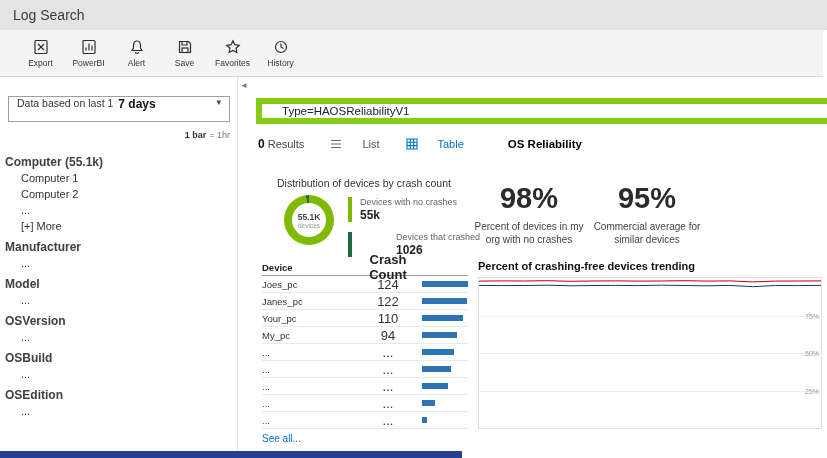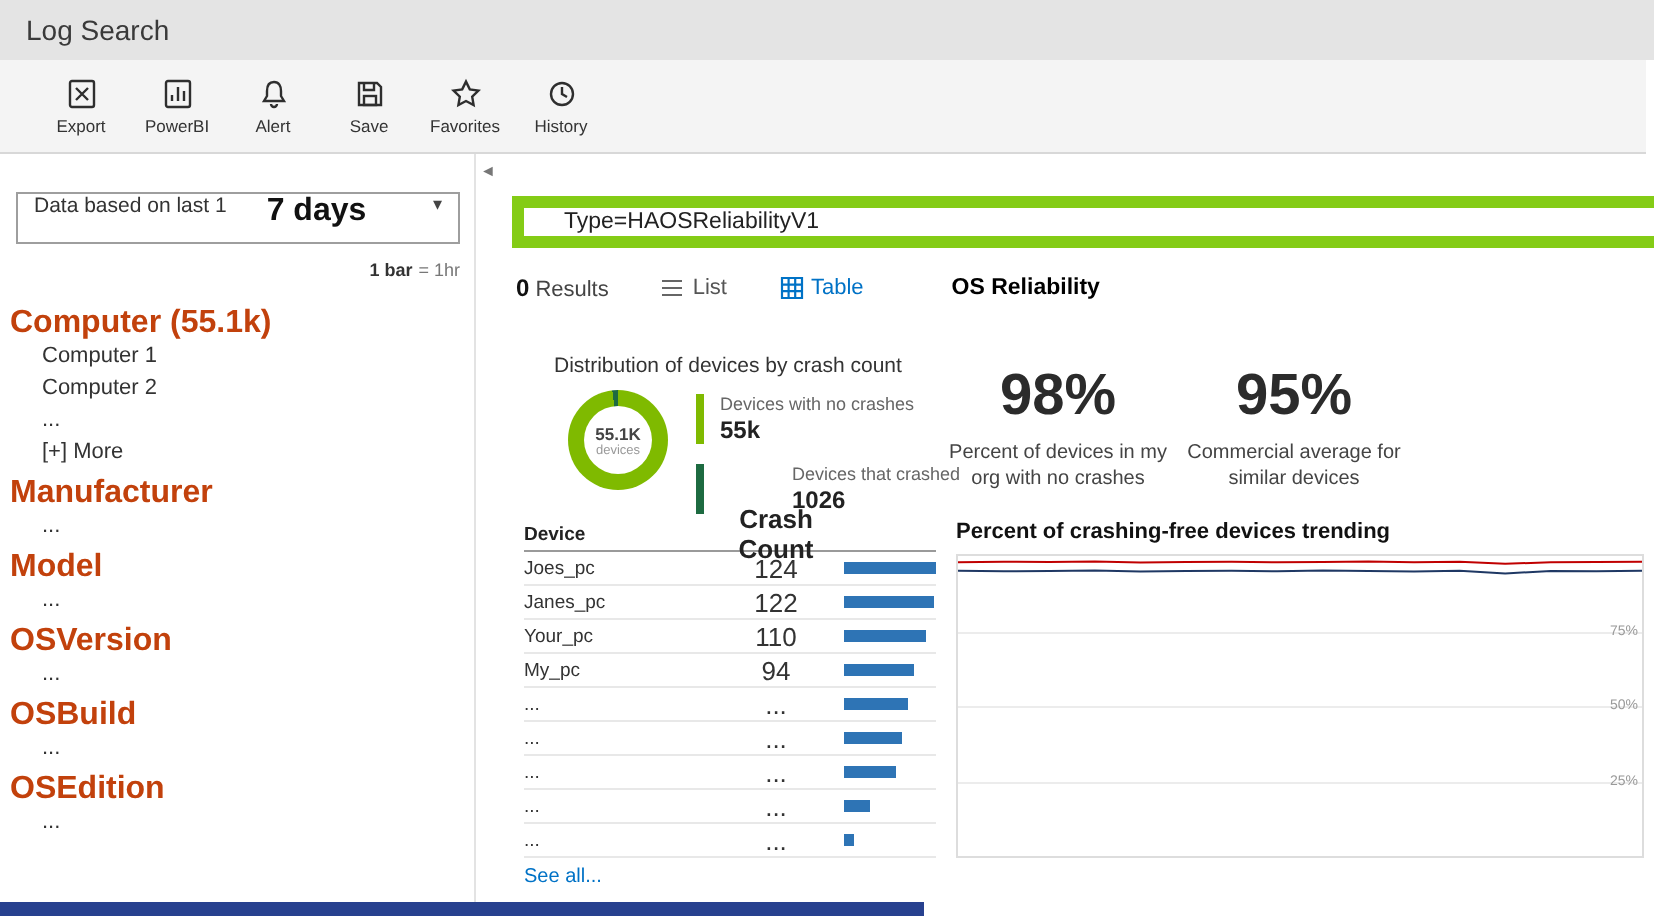--- a/index.html
+++ b/index.html
@@ -8,38 +8,38 @@
 
   .titlebar{position:absolute;top:0;left:0;right:0;height:30px;background:#e4e4e4}
   .titlebar .t{position:absolute;left:13px;top:7px;font-size:14px;color:#3a3a3a}
 
   .toolbar{position:absolute;top:30px;left:0;right:4px;height:47px;background:#f4f4f4;border-bottom:1px solid #d8d8d8;display:flex;align-items:center;padding-left:18px;gap:3px}
   .tool{width:45px;display:flex;flex-direction:column;align-items:center;gap:3px;cursor:pointer}
   .tool svg{width:16px;height:16px;stroke:#2e2e2e;fill:none;stroke-width:1.2}
   .tool .lbl{font-size:8.5px;color:#333}
 
   .timescope{position:absolute;left:8px;top:96px;width:222px;height:26px;border:1px solid #9e9e9e;background:#fff;display:flex;align-items:flex-start;padding:0 8px;font-size:10.5px;color:#333;cursor:pointer}
-  .timescope b{font-size:16px;margin-left:20px;color:#111}
+  .timescope b{font-size:12px;margin-left:5px;color:#111}
   .timescope .chev{margin-left:auto;font-size:9px;color:#444}
 
   .barnote{position:absolute;left:8px;top:130px;width:222px;text-align:right;font-size:9px;color:#777}
   .barnote b{color:#333;margin-right:3px}
 
   .facets{position:absolute;left:5px;top:149px;width:228px}
-  .facet-label{font-size:16px;font-weight:bold;color:#c2410c;line-height:16px;margin-top:5px;cursor:pointer}
+  .facet-label{font-size:12px;font-weight:bold;color:#404040;line-height:16px;margin-top:5px;cursor:pointer}
   .facet-item{font-size:11px;color:#333;line-height:16px;padding-left:16px;cursor:pointer}
 
   .vdivider{position:absolute;left:237px;top:77px;bottom:0;width:1px;background:#e3e3e3}
   .collapse{position:absolute;left:240px;top:81px;font-size:8px;color:#777;cursor:pointer}
 
   .search{position:absolute;left:256px;top:98px;width:684px;height:26px;border:6px solid #84cc16;font-size:11.5px;color:#222;padding:0 20px;font-family:inherit;background:#fff}
 
   .resultsbar{position:absolute;left:258px;top:137px;display:flex;align-items:center;font-size:11px;color:#444}
   .count b{font-size:12px;color:#111;margin-right:3px}
-  .viewtab{display:flex;align-items:center;gap:4px;margin-left:26px;cursor:pointer;color:#555}
+  .viewtab{display:flex;align-items:center;gap:20px;margin-left:26px;cursor:pointer;color:#555}
   .viewtab.active{color:#0072c6}
   .viewtab svg{width:12px;height:12px;fill:none;stroke-width:1.1}
   .view-title{margin-left:44px;font-weight:bold;color:#000;font-size:11.5px}
 
   .donut-title{position:absolute;left:277px;top:177px;font-size:10.5px;color:#333}
   .donut{position:absolute;left:284px;top:195px;width:50px;height:50px;border-radius:50%;display:flex;align-items:center;justify-content:center}
   .donut-hole{width:34px;height:34px;border-radius:50%;background:#fff;display:flex;flex-direction:column;align-items:center;justify-content:center}
   .donut-value{font-size:8.5px;font-weight:bold;color:#444}
   .donut-sub{font-size:6.5px;color:#999}
 

